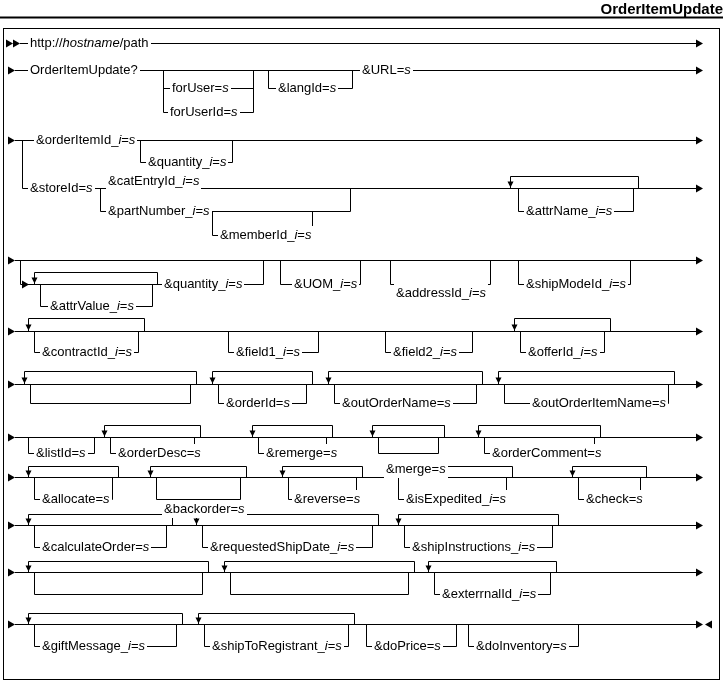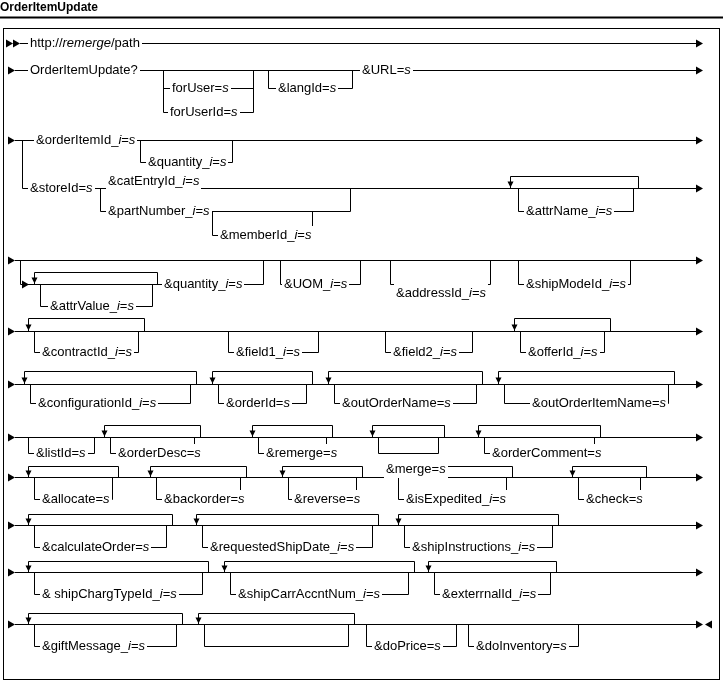--- a/index.html
+++ b/index.html
@@ -1,19 +1,19 @@
 <!DOCTYPE html>
 <html><head>
 <meta charset="utf-8">
 <style>
   html,body{margin:0;padding:0;background:#fff;}
   #diagram{position:relative;width:723px;height:682px;background:#fff;
            font-family:"Liberation Sans","DejaVu Sans",sans-serif;color:#000;overflow:hidden;}
-  #title{position:absolute;top:0px;left:0;width:723px;text-align:left;
-         font-size:12px;font-weight:bold;letter-spacing:0px;z-index:3;}
+  #title{position:absolute;top:0px;left:0;width:723px;text-align:right;
+         font-size:15px;font-weight:bold;letter-spacing:0px;z-index:3;}
   svg{position:absolute;top:0;left:0;z-index:1;}
   .rail{fill:none;stroke:#000;stroke-width:1;}
   .rule{fill:none;stroke:#000;stroke-width:2;}
   .arr{fill:#000;stroke:none;}
   .lbl{position:absolute;z-index:2;background:#fff;height:18px;line-height:18px;
        font-size:13px;white-space:nowrap;padding:0 2px;}
   .lbl i{font-style:italic;}
 </style>
 </head>
 <body>
@@ -79,58 +79,56 @@
       <path class="rail" d="M15,572.5 H696 M28.5,572.5 V561.5 H208.5 V572.5 M34.5,572.5 V594.5 H202.5 V572.5 M224.5,572.5 V561.5 H414.5 V572.5 M230.5,572.5 V594.5 H408.5 V572.5 M428.5,572.5 V561.5 H556.5 V572.5 M434.5,572.5 V594.5 H550.5 V572.5"></path>
       <path class="arr" d="M8,568.5 v8 l7,-4 z M25.5,565.5 h6 l-3,6 z M221.5,565.5 h6 l-3,6 z M425.5,565.5 h6 l-3,6 z M696,568.5 v8 l7,-4 z"></path>
     </g>
 
     <g>
       <path class="rail" d="M15,624.5 H696 M28.5,624.5 V613.5 H182.5 V624.5 M34.5,624.5 V646.5 H176.5 V624.5 M198.5,624.5 V613.5 H354.5 V624.5 M204.5,624.5 V646.5 H348.5 V624.5 M366.5,624.5 V646.5 H456.5 V624.5 M468.5,624.5 V646.5 H578.5 V624.5"></path>
       <path class="arr" d="M8,620.5 v8 l7,-4 z M25.5,617.5 h6 l-3,6 z M195.5,617.5 h6 l-3,6 z M696,620.5 v8 l7,-4 z M712,620.5 v8 l-7,-4 z"></path>
     </g>
   </svg>
 
-  <span class="lbl" style="left:28px;top:34px">http://<i>remerge</i>/path</span>
+  <span class="lbl" style="left:28px;top:34px">http://<i>hostname</i>/path</span>
   <span class="lbl" style="left:28px;top:61px">OrderItemUpdate?</span>
   <span class="lbl" style="left:170px;top:79px">forUser=<i>s</i></span>
   <span class="lbl" style="left:168px;top:103px">forUserId=<i>s</i></span>
   <span class="lbl" style="left:276px;top:79px">&amp;langId=<i>s</i></span>
   <span class="lbl" style="left:360px;top:61px">&amp;URL=<i>s</i></span>
   <span class="lbl" style="left:34px;top:131px">&amp;orderItemId_<i>i</i>=<i>s</i></span>
   <span class="lbl" style="left:146px;top:153px">&amp;quantity_<i>i</i>=<i>s</i></span>
   <span class="lbl" style="left:28px;top:179px">&amp;storeId=<i>s</i></span>
   <span class="lbl" style="left:106px;top:172px">&amp;catEntryId_<i>i</i>=<i>s</i></span>
   <span class="lbl" style="left:106px;top:202px">&amp;partNumber_<i>i</i>=<i>s</i></span>
   <span class="lbl" style="left:218px;top:226px">&amp;memberId_<i>i</i>=<i>s</i></span>
   <span class="lbl" style="left:524px;top:202px">&amp;attrName_<i>i</i>=<i>s</i></span>
   <span class="lbl" style="left:48px;top:297px">&amp;attrValue_<i>i</i>=<i>s</i></span>
   <span class="lbl" style="left:162px;top:275px">&amp;quantity_<i>i</i>=<i>s</i></span>
-  <span class="lbl" style="left:282px;top:275px">&amp;UOM_<i>i</i>=<i>s</i></span>
+  <span class="lbl" style="left:292px;top:275px">&amp;UOM_<i>i</i>=<i>s</i></span>
   <span class="lbl" style="left:394px;top:284px">&amp;addressId_<i>i</i>=<i>s</i></span>
   <span class="lbl" style="left:524px;top:275px">&amp;shipModeId_<i>i</i>=<i>s</i></span>
   <span class="lbl" style="left:40px;top:343px">&amp;contractId_<i>i</i>=<i>s</i></span>
   <span class="lbl" style="left:234px;top:343px">&amp;field1_<i>i</i>=<i>s</i></span>
   <span class="lbl" style="left:391px;top:343px">&amp;field2_<i>i</i>=<i>s</i></span>
   <span class="lbl" style="left:526px;top:343px">&amp;offerId_<i>i</i>=<i>s</i></span>
-  <span class="lbl" style="left:36px;top:394px">&amp;configurationId_<i>i</i>=<i>s</i></span>
   <span class="lbl" style="left:224px;top:394px">&amp;orderId=<i>s</i></span>
   <span class="lbl" style="left:340px;top:394px">&amp;outOrderName=<i>s</i></span>
   <span class="lbl" style="left:530px;top:394px">&amp;outOrderItemName=<i>s</i></span>
   <span class="lbl" style="left:34px;top:444px">&amp;listId=<i>s</i></span>
   <span class="lbl" style="left:116px;top:444px">&amp;orderDesc=<i>s</i></span>
   <span class="lbl" style="left:264px;top:444px">&amp;remerge=<i>s</i></span>
   <span class="lbl" style="left:384px;top:460px">&amp;merge=<i>s</i></span>
   <span class="lbl" style="left:490px;top:444px">&amp;orderComment=<i>s</i></span>
   <span class="lbl" style="left:40px;top:490px">&amp;allocate=<i>s</i></span>
-  <span class="lbl" style="left:162px;top:490px">&amp;backorder=<i>s</i></span>
+  <span class="lbl" style="left:162px;top:500px">&amp;backorder=<i>s</i></span>
   <span class="lbl" style="left:292px;top:490px">&amp;reverse=<i>s</i></span>
   <span class="lbl" style="left:404px;top:490px">&amp;isExpedited_<i>i</i>=<i>s</i></span>
   <span class="lbl" style="left:584px;top:490px">&amp;check=<i>s</i></span>
   <span class="lbl" style="left:40px;top:538px">&amp;calculateOrder=<i>s</i></span>
   <span class="lbl" style="left:208px;top:538px">&amp;requestedShipDate_<i>i</i>=<i>s</i></span>
   <span class="lbl" style="left:410px;top:538px">&amp;shipInstructions_<i>i</i>=<i>s</i></span>
-  <span class="lbl" style="left:40px;top:585px">&amp; shipChargTypeId_<i>i</i>=<i>s</i></span>
-  <span class="lbl" style="left:236px;top:585px">&amp;shipCarrAccntNum_<i>i</i>=<i>s</i></span>
   <span class="lbl" style="left:440px;top:585px">&amp;exterrnalId_<i>i</i>=<i>s</i></span>
   <span class="lbl" style="left:40px;top:637px">&amp;giftMessage_<i>i</i>=<i>s</i></span>
+  <span class="lbl" style="left:210px;top:637px">&amp;shipToRegistrant_<i>i</i>=<i>s</i></span>
   <span class="lbl" style="left:372px;top:637px">&amp;doPrice=<i>s</i></span>
   <span class="lbl" style="left:474px;top:637px">&amp;doInventory=<i>s</i></span>
 </div>
 
 </body></html>

